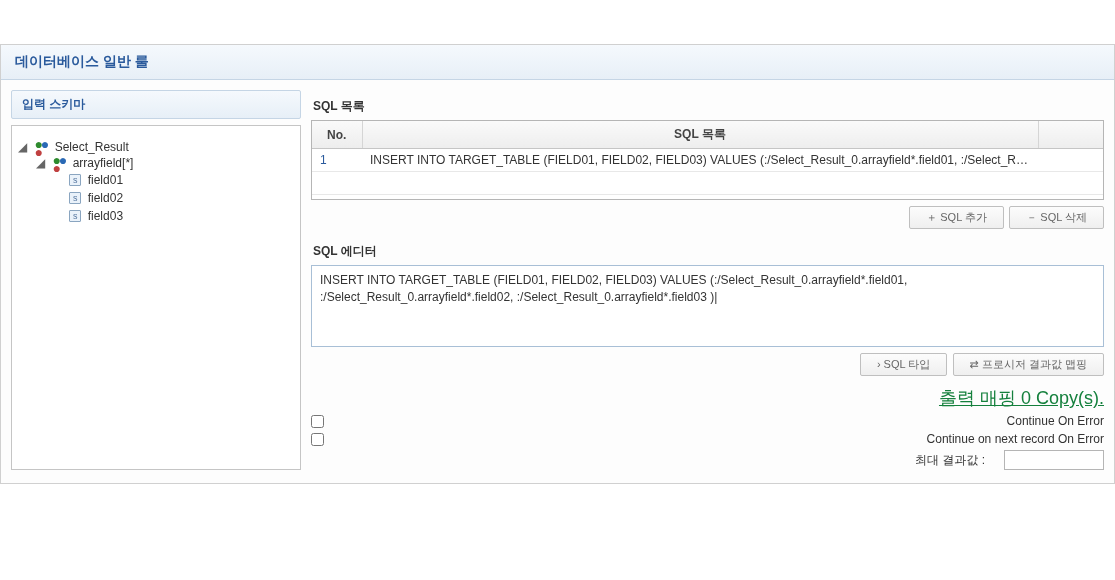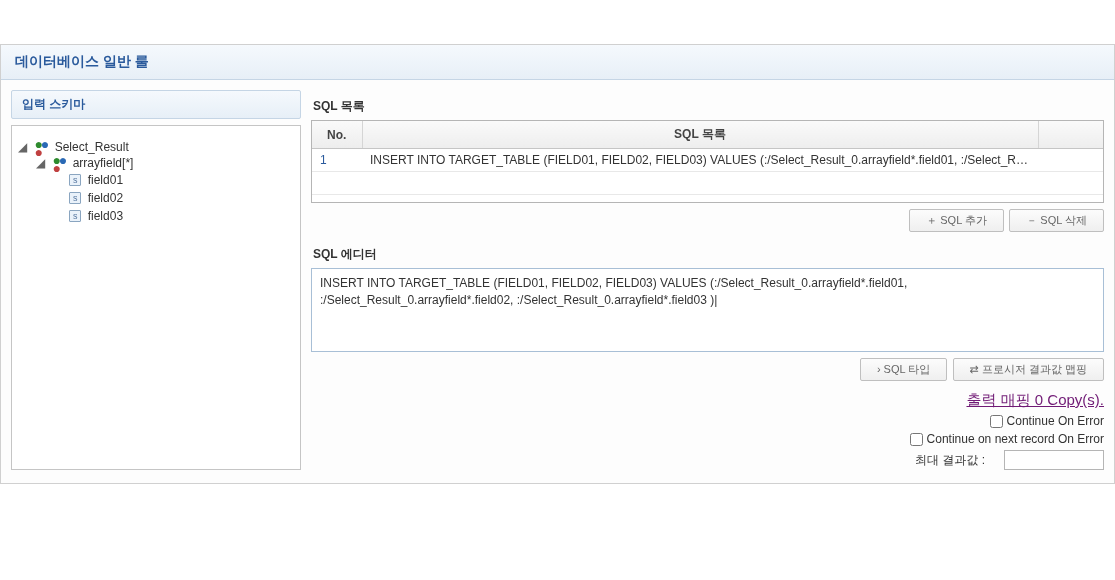--- a/index.html
+++ b/index.html
@@ -131,31 +131,31 @@
   width: 100%;
   height: 120px;
   padding: 6px 8px;
   font-size: 12px;
   font-family: inherit;
   resize: none;
   color: #333;
   line-height: 1.4;
 }
 .out-link {
-  color: #701a75;
+  color: #15803d;
   text-decoration: underline;
   cursor: pointer;
-  font-size: 15px;
+  font-size: 18px;
 }
 .chk-row {
   margin: 4px 0;
   display: flex;
   align-items: center;
   gap: 4px;
-  justify-content: flex-end;
+  justify-content: space-between;
 }
 .chk-row label { cursor: pointer; }
 .max-row {
   display: flex;
   align-items: center;
   gap: 19px;
   justify-content: flex-end;
   margin-top: 4px;
 }
 .max-row input[type=text] {

